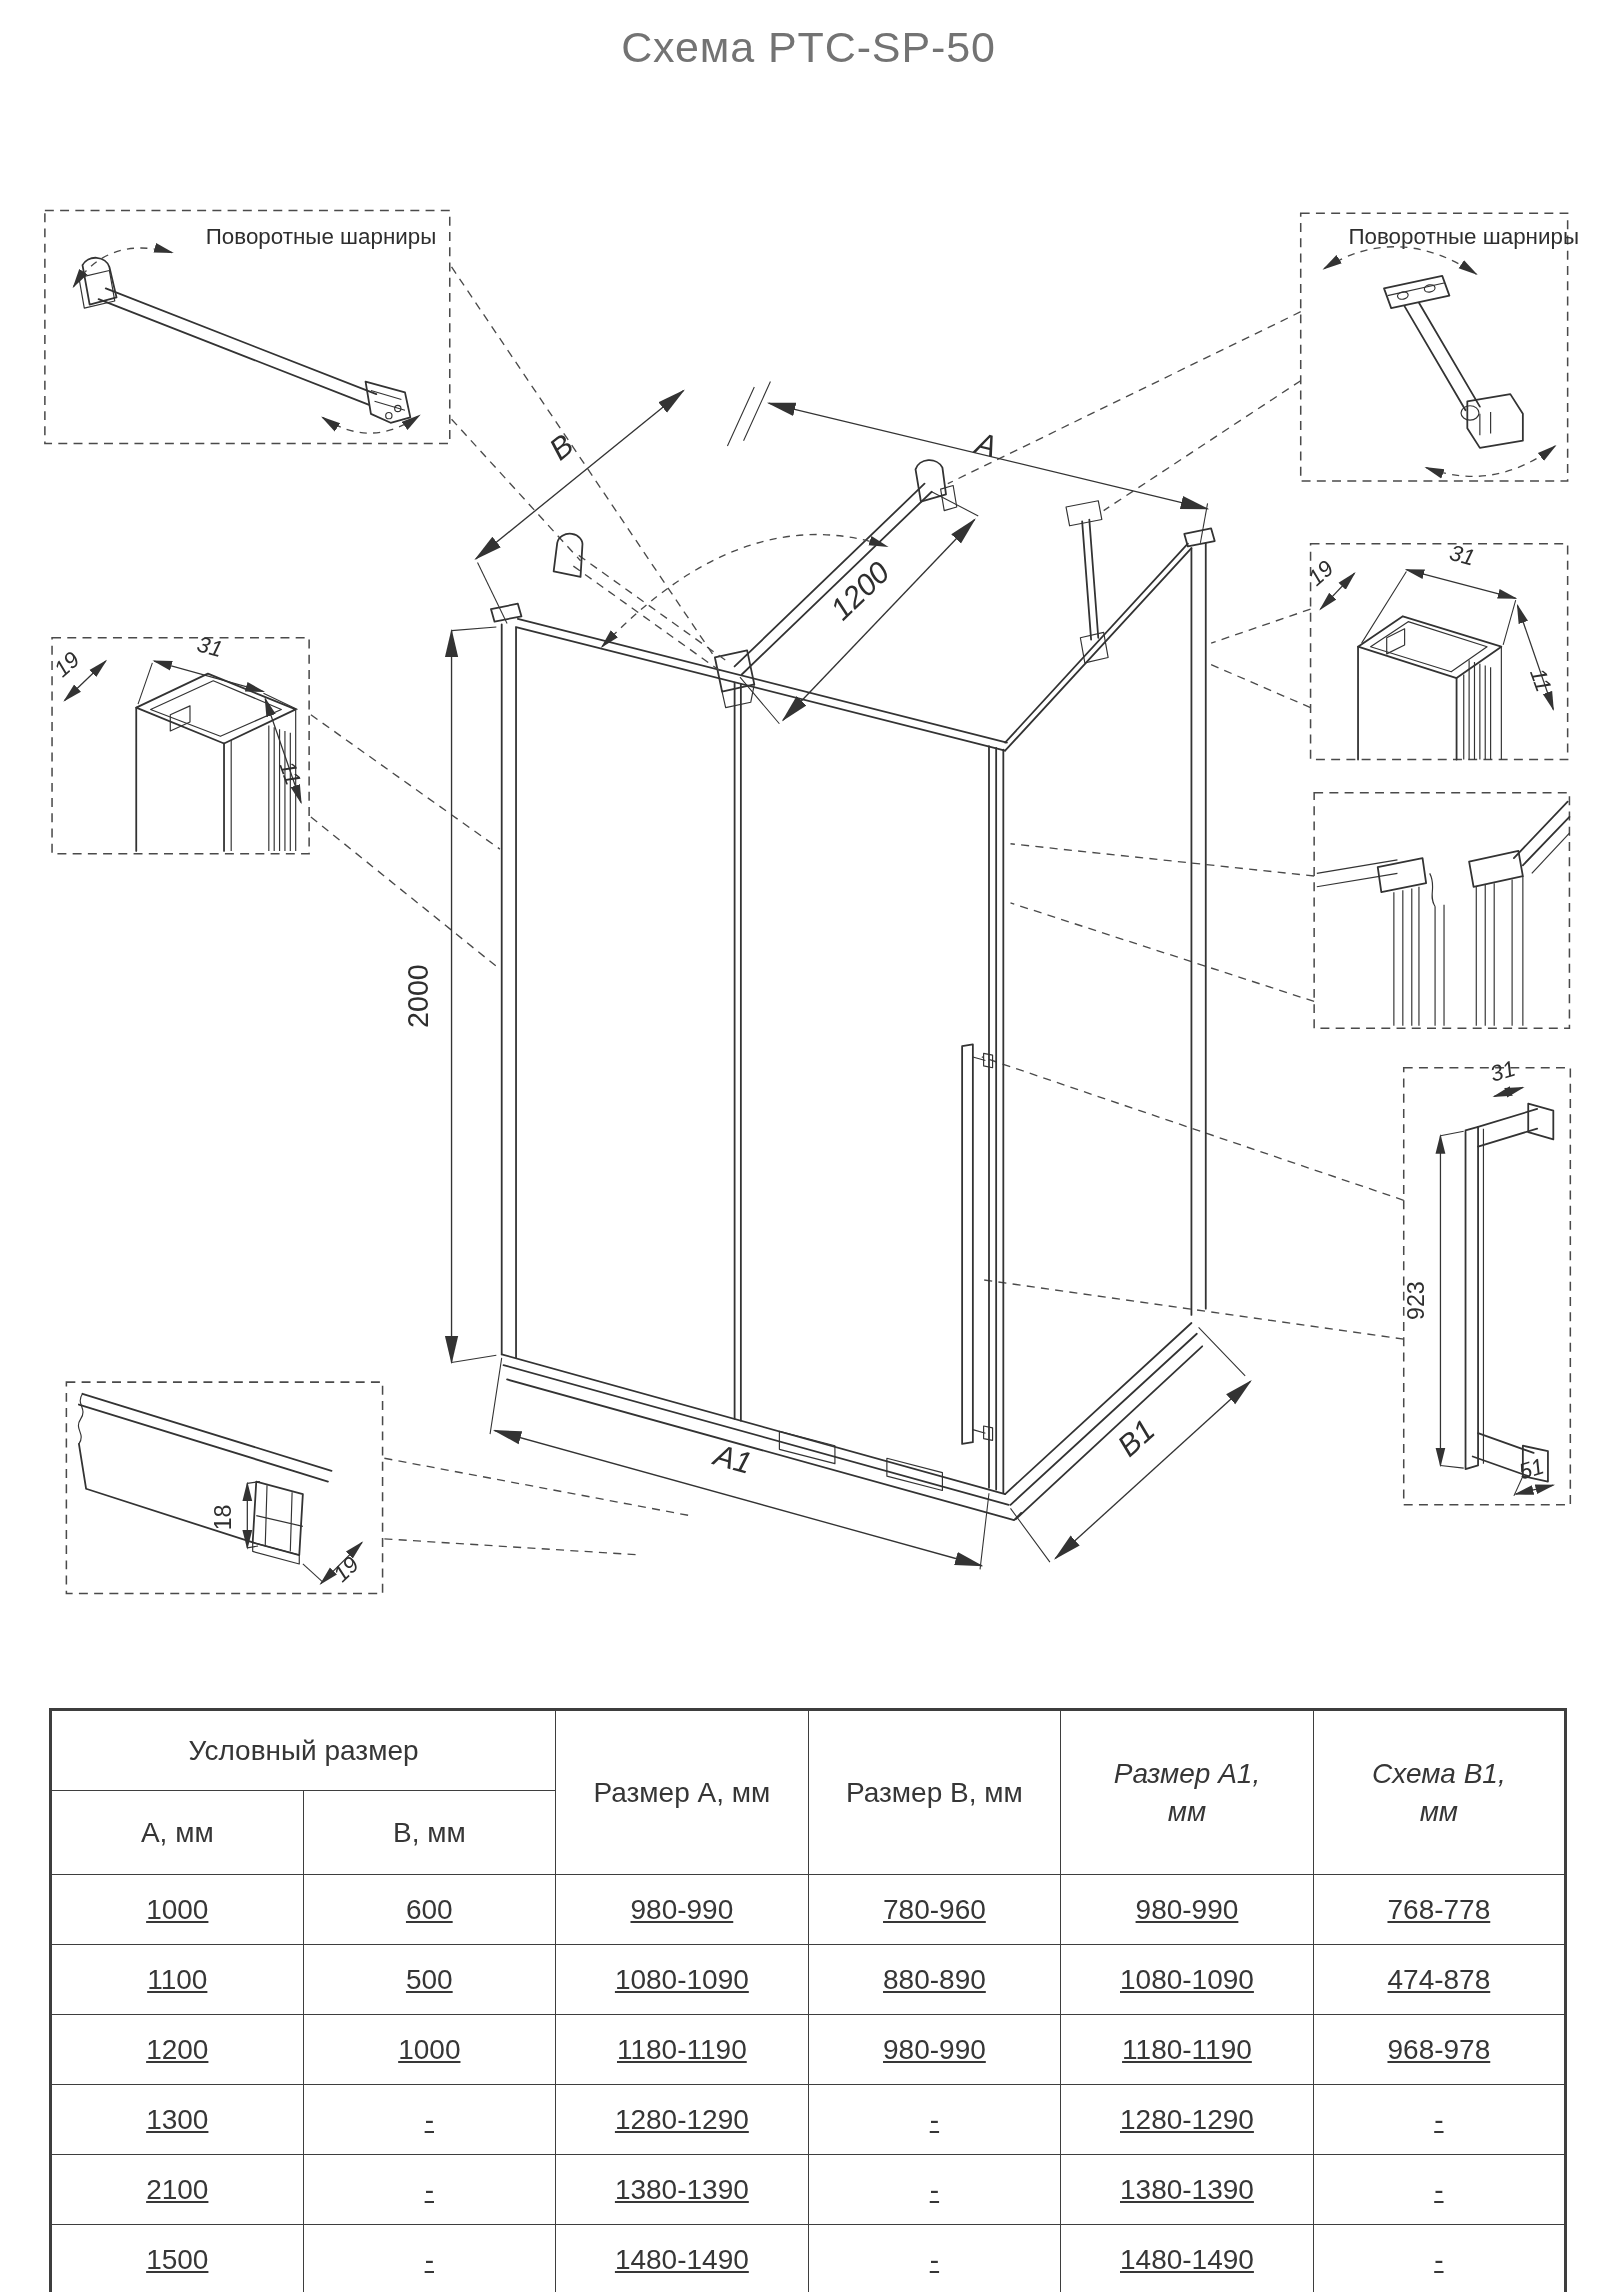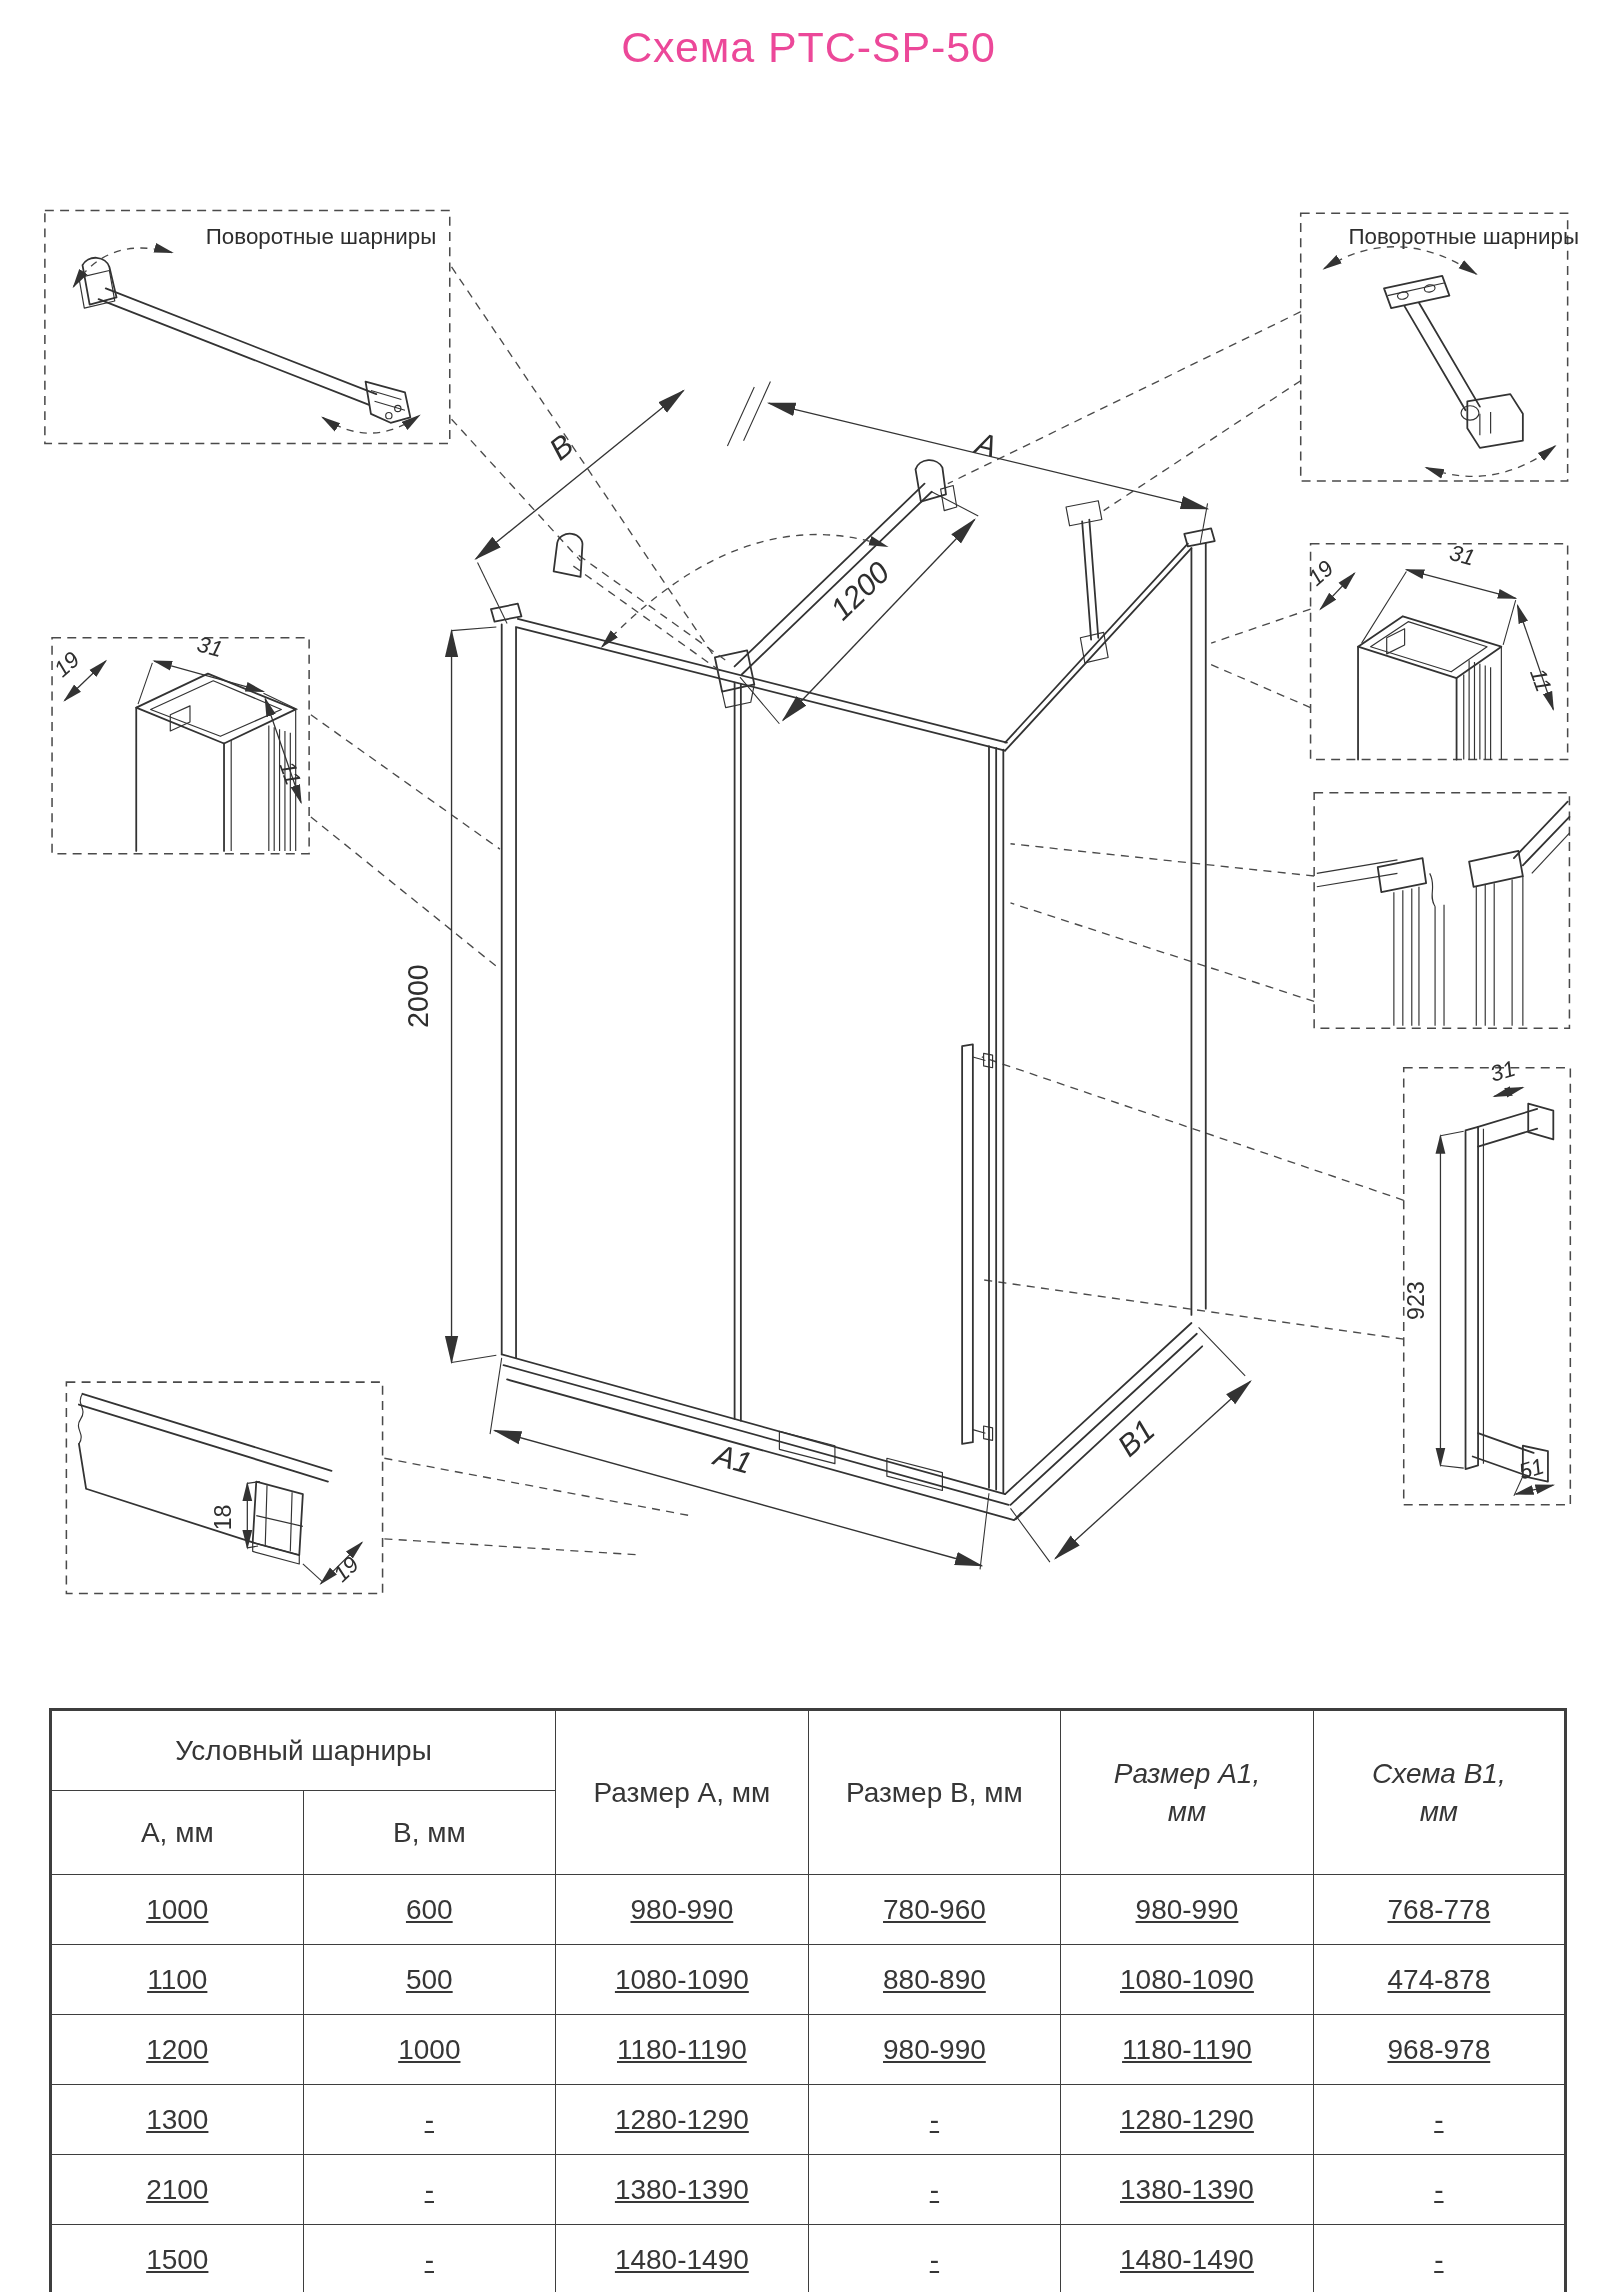--- a/index.html
+++ b/index.html
@@ -1,19 +1,19 @@
 <!DOCTYPE html>
 <html style="font-size:14.3px"><head>
 <meta charset="utf-8">
 <style>
   html,body{margin:0;padding:0;background:#fff;}
   .page{position:relative;width:1617px;height:2293px;background:#ffffff;overflow:hidden;
         font-family:"Liberation Sans",sans-serif;}
   .title{position:absolute;top:23px;left:0;width:100%;text-align:center;
-         font-size:43px;color:#ec4899;letter-spacing:0.9px;}
+         font-size:43px;color:#737373;letter-spacing:0.9px;}
   .diagram{position:absolute;top:0;left:0;}
 
   
   .s2{stroke:#333;stroke-width:2;fill:none;stroke-linejoin:round;stroke-linecap:round;}
   .s1{stroke:#333;stroke-width:1.3;fill:none;stroke-linejoin:round;}
   .ext{stroke:#333;stroke-width:1.2;fill:none;}
   .dsh{stroke:#4a4a4a;stroke-width:1.5;fill:none;stroke-dasharray:9 7;}
   .box{stroke:#4a4a4a;stroke-width:1.7;fill:none;stroke-dasharray:10 7;}
   .dim{stroke:#333;stroke-width:1.5;fill:none;marker-start:url(#arr);marker-end:url(#arr);}
   .dimS{stroke:#333;stroke-width:1.4;fill:none;marker-start:url(#arrS);marker-end:url(#arrS);}
@@ -256,21 +256,21 @@
     <colgroup>
       <col style="width:16.67%">
         <col style="width:16.67%">
         <col style="width:16.67%">
       <col style="width:16.67%">
         <col style="width:16.67%">
         <col style="width:16.65%">
     </colgroup>
     <thead>
       <tr class="hdr1">
-        <th colspan="2">Условный шарниры</th>
+        <th colspan="2">Условный размер</th>
         <th rowspan="2">Размер А, мм</th>
         <th rowspan="2">Размер В, мм</th>
         <th rowspan="2" class="wrapcell">Размер А1,
 мм</th>
         <th rowspan="2" class="wrapcell">Схема В1,
 мм</th>
       </tr>
       <tr class="hdr2">
         <th>А, мм</th>
         <th>В, мм</th>

